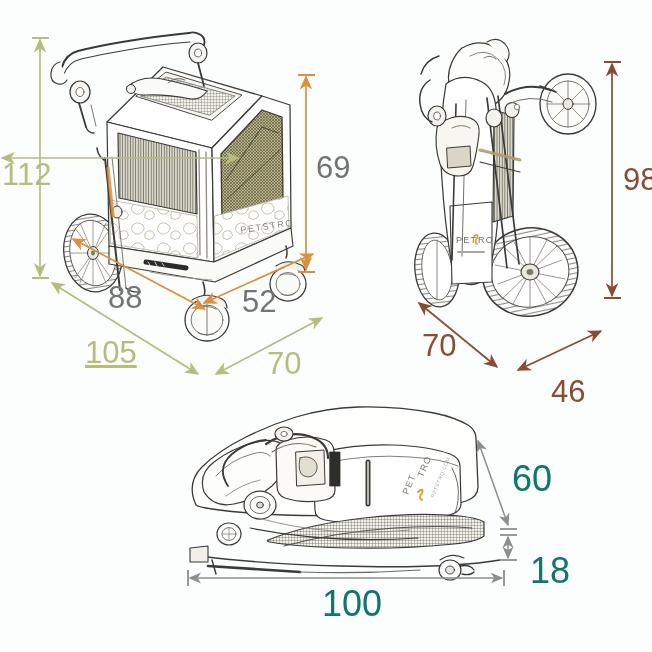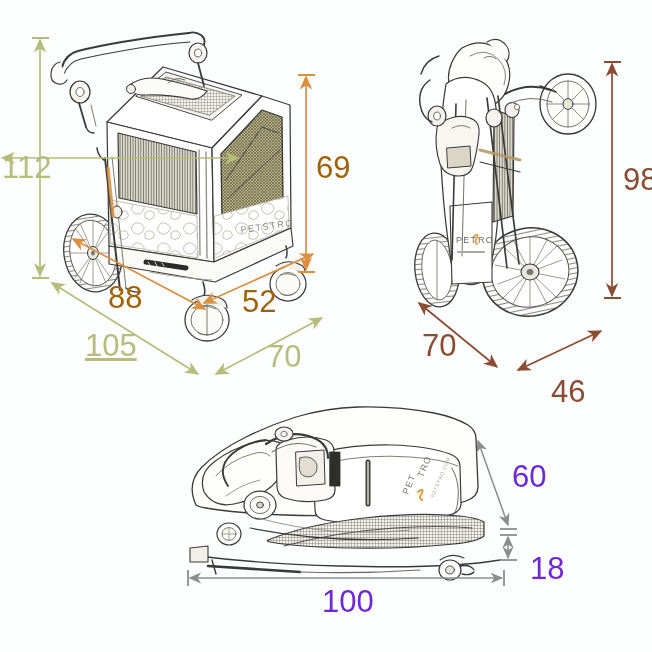--- a/index.html
+++ b/index.html
@@ -13,24 +13,24 @@
   #stage{position:absolute;inset:0;width:652px;height:652px;}
   svg.layer{position:absolute;left:0;top:0;width:652px;height:652px;overflow:visible;}
   .dimlabel{
     position:absolute;
     font-family:"Liberation Sans", sans-serif;
     font-weight:400;
     line-height:1;
     white-space:nowrap;
     user-select:none;
   }
-  .t-green{color:#b6bd7c;font-size:31px;}
-  .t-orange{color:#a16207;font-size:31px;}
+  .t-green{color:#b6bd7c;font-size:31px;margin-top:7px;}
+  .t-orange{color:#737373;font-size:31px;}
   .t-brown{color:#8a4b33;font-size:31px;}
-  .t-gray{color:#6d28d9;font-size:31px;}
+  .t-gray{color:#0f766e;font-size:36px;}
 </style>
 </head>
 <body>
 
 <div id="stage">
 
   <svg class="layer" viewBox="0 0 652 652">
     <defs>
       <pattern id="mesh" width="3" height="3" patternUnits="userSpaceOnUse">
         <rect width="3" height="3" fill="#f2f1ea"></rect>

